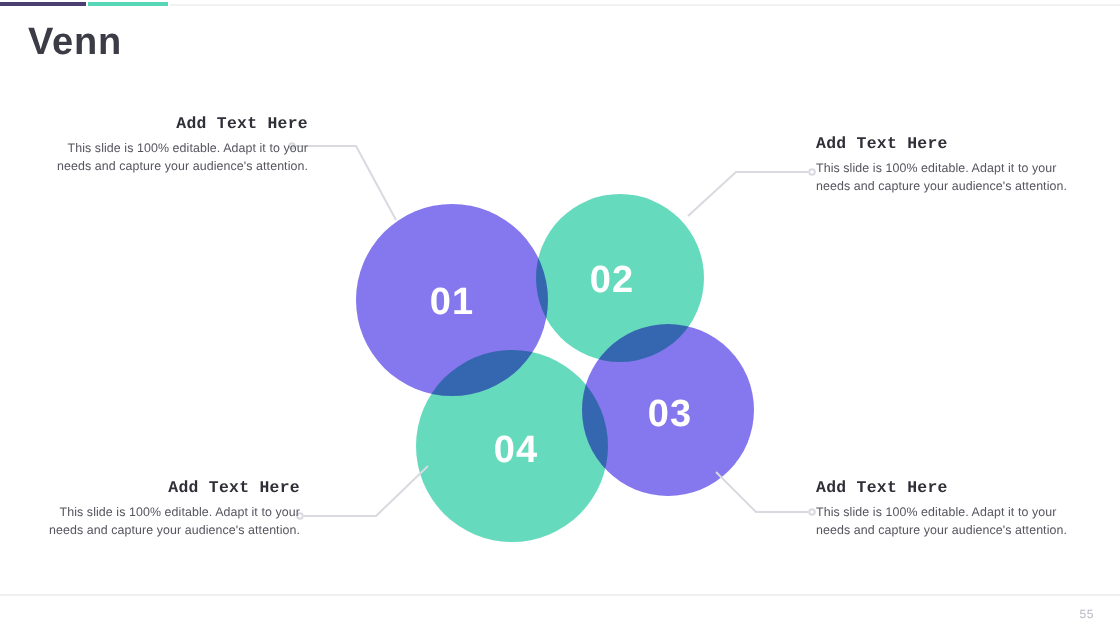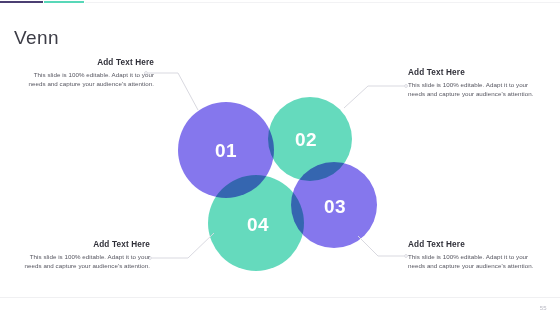--- a/index.html
+++ b/index.html
@@ -32,23 +32,22 @@
   #bar-rest      { left: 85px;  width: 475px; background: #f2f2f4; height: 1px; top: 2px; }
 
   
   #page-title {
     position: absolute;
     left: 14px;
     top: 10px;
     font-size: 19px;
     color: #3c3c46;
     letter-spacing: 0.4px;
-    font-weight: 400;
+    font-weight: 700;
     line-height: 24px;
-    margin-top: 16px;
   }
 
   
   #connectors {
     position: absolute;
     top: 0; left: 0;
     width: 560px; height: 315px;
     pointer-events: none;
   }
 
@@ -70,20 +69,21 @@
   .callout {
     position: absolute;
     width: 132px;
   }
   .callout-title {
     font-size: 8.2px;
     font-weight: bold;
     color: #2f2f38;
     margin: 0 0 3px 0;
     letter-spacing: 0.15px;
+    font-family: Liberation Mono, monospace;
   }
   .callout-body {
     font-size: 6.2px;
     color: #55555f;
     line-height: 9px;
     margin: 0;
     letter-spacing: 0.05px;
   }
   .align-right { text-align: right; }
   .align-left  { text-align: left; }

